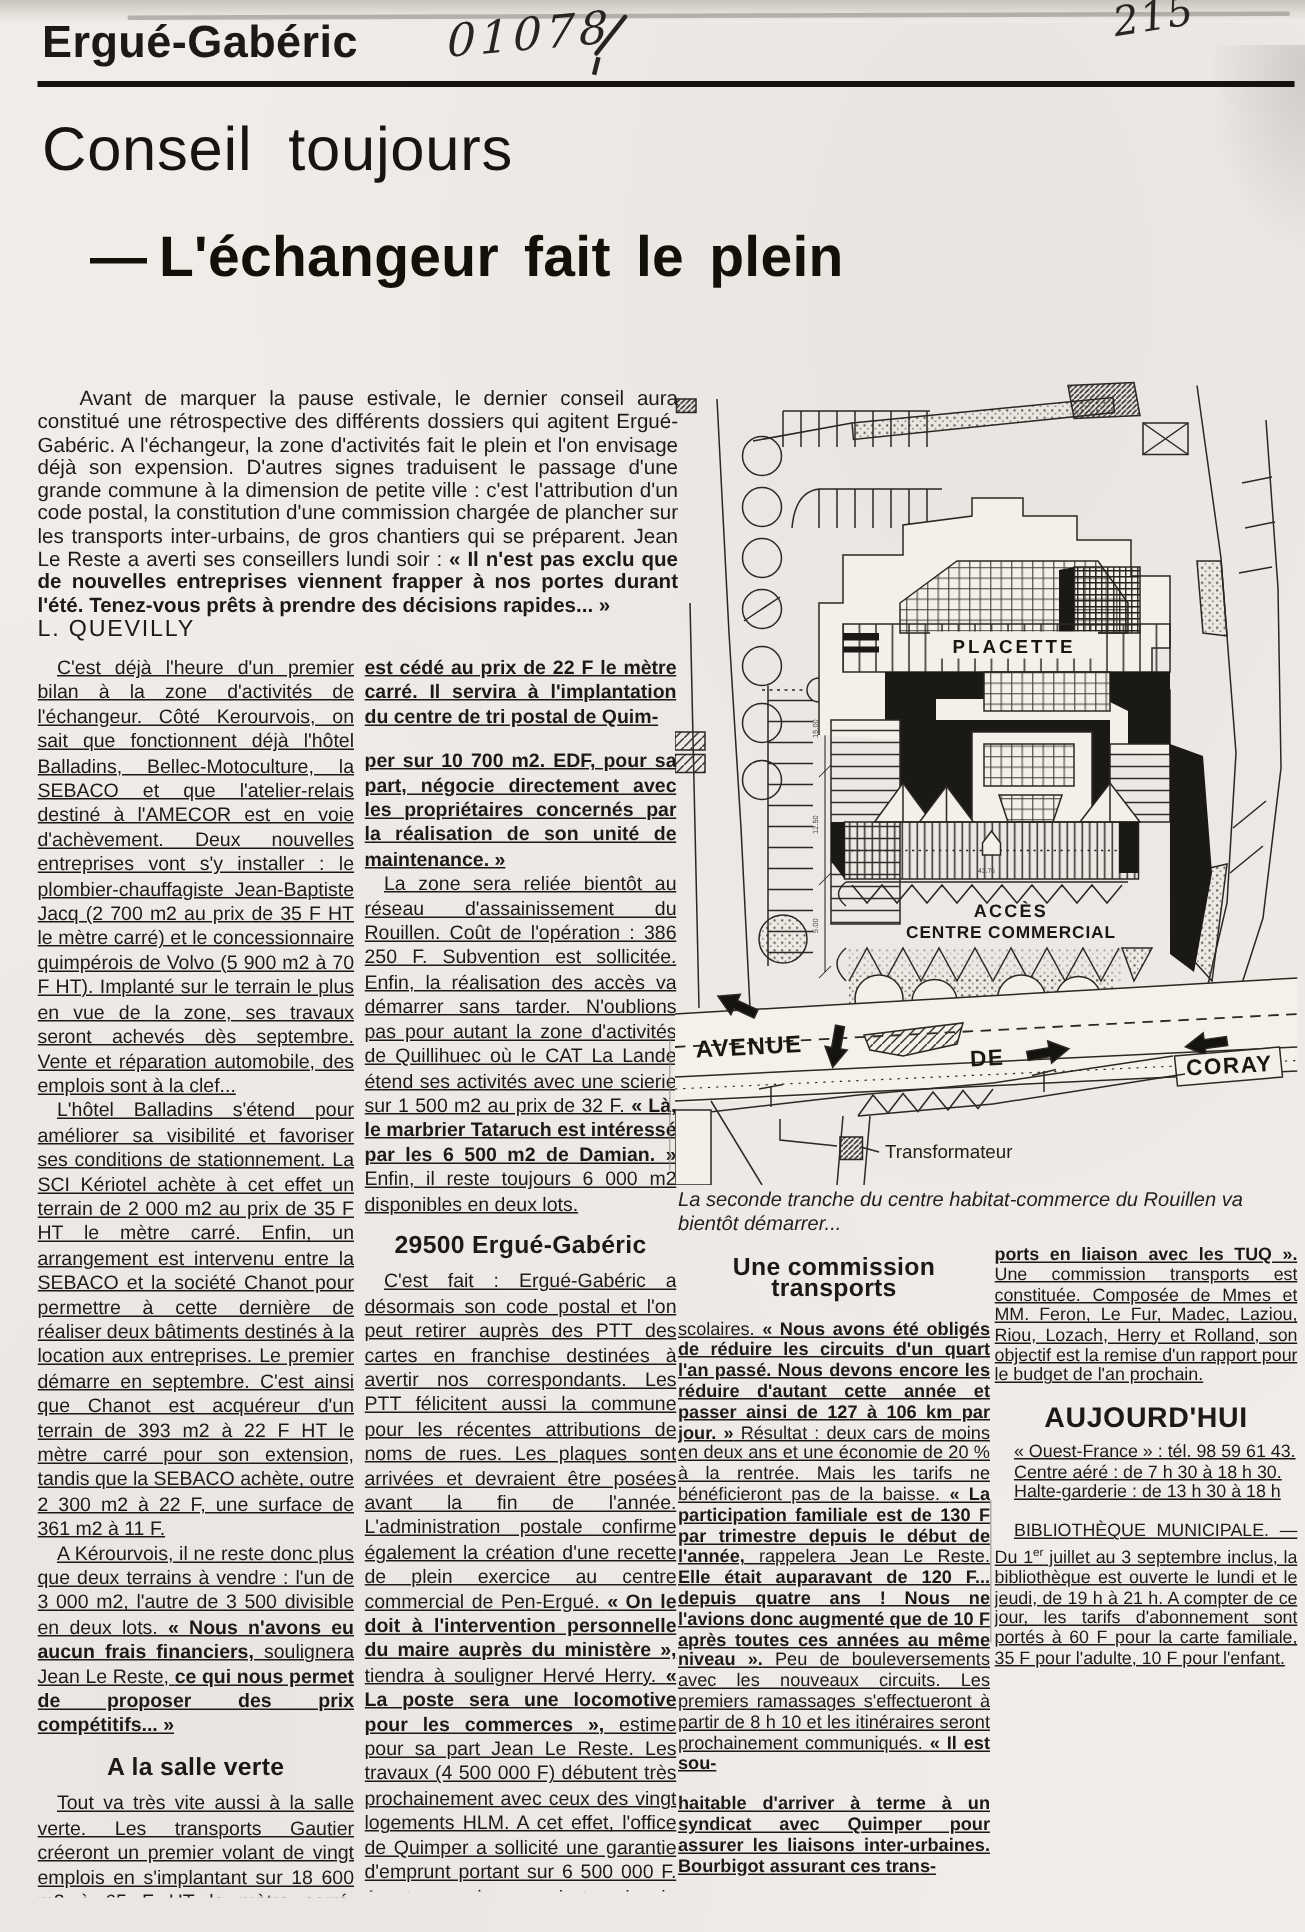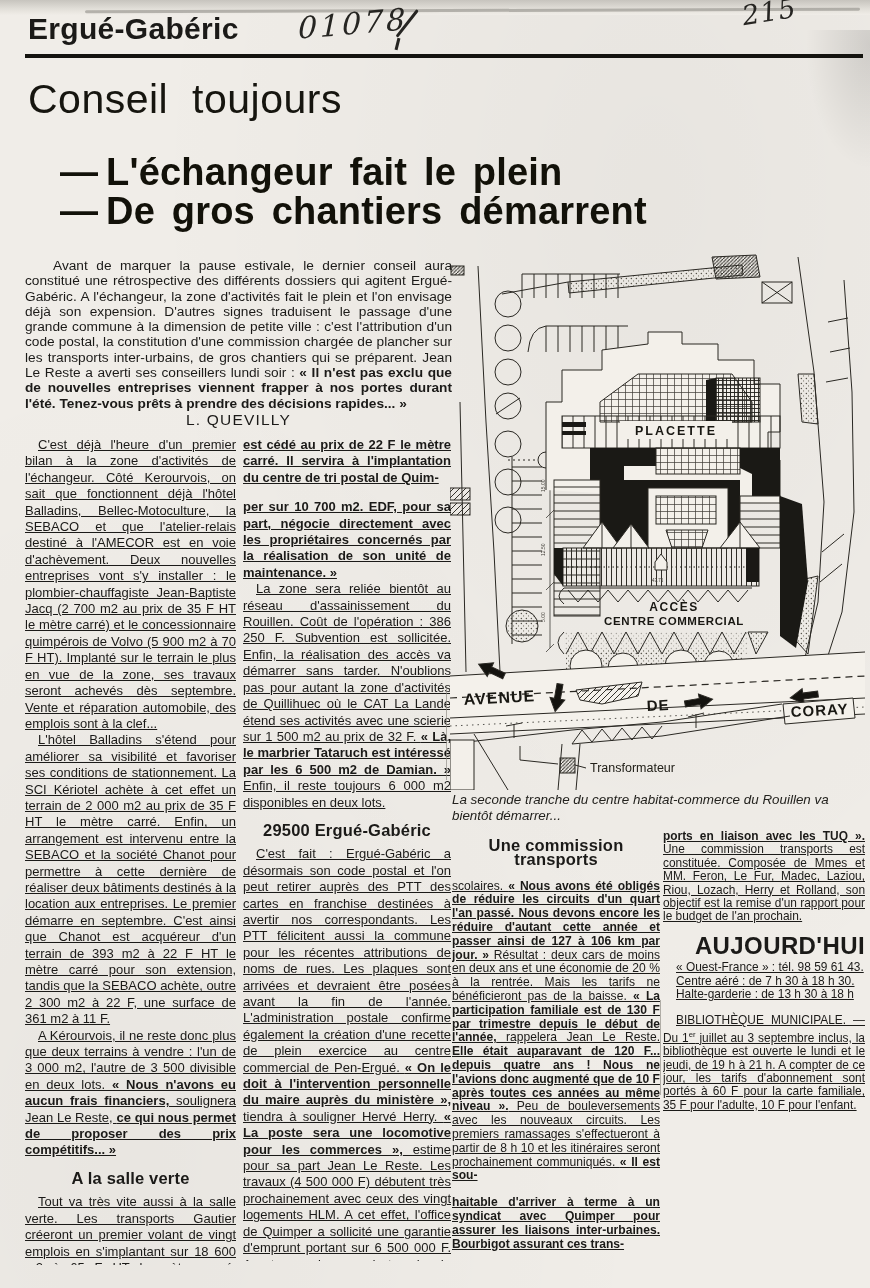--- a/index.html
+++ b/index.html
@@ -36,32 +36,32 @@
   .title{position:absolute;left:28px;top:76px;margin:0;font-size:41px;font-weight:400;
     letter-spacing:.5px;word-spacing:12px;color:#16150f;}
 
   .headline{position:absolute;left:60px;font-size:38px;font-weight:bold;word-spacing:6px;
     letter-spacing:.2px;color:#121109;white-space:nowrap;}
   .headline .dash{display:inline-block;width:46px;}
 
   .intro{position:absolute;left:25px;top:258px;width:427px;font-size:13.7px;line-height:15.3px;
     text-align:justify;}
   .intro .para{text-indent:28px;margin:0;}
-  .byline{position:absolute;left:25px;top:411px;width:427px;text-align:center;
+  .byline{position:absolute;left:25px;top:411px;width:427px;text-align:left;
     font-size:15.5px;letter-spacing:1.2px;padding-right:6px;}
 
   .col{position:absolute;text-align:justify;overflow:hidden;}
   .col p{margin:0;text-decoration:underline;}
   .para{text-indent:13px;}
   .para.noindent{text-indent:0;}
   .para.gap{margin-top:13px !important;}
   .b{font-weight:bold;}
   sup{font-size:.65em;}
   .subhead{text-align:center;font-weight:bold;font-size:16.5px;margin:11px 0 8px;letter-spacing:.2px;text-indent:0;}
-  .subhead.left{text-align:right;font-size:24px;margin:15px 0 9px;letter-spacing:.4px;}
+  .subhead.left{text-align:center;font-size:19px;margin:15px 0 9px;letter-spacing:.4px;}
 
   .col1{left:25px;top:437px;width:211px;height:828px;font-size:13px;line-height:16.4px;}
   .col2{left:243px;top:437px;width:208px;height:824px;font-size:13px;line-height:16.4px;}
   .col3{left:452px;top:828px;width:208px;height:452px;font-size:12.1px;line-height:13.8px;}
   .col4{left:663px;top:830px;width:202px;height:456px;font-size:11.9px;line-height:13.4px;}
 
   .vline{position:absolute;width:1px;background:#8d8a83;opacity:.65;}
 
   .map{position:absolute;left:450px;top:252px;width:415px;height:538px;margin:0;}
   .map svg{display:block;}
@@ -84,21 +84,20 @@
   <div class="hand date">01078</div>
   <div class="hand-slash"></div>
   <div class="hand-tick"></div>
   <div class="hand pageno">215</div>
 
   <div class="rule"></div>
 
   <h1 class="title">Conseil toujours</h1>
 
   <div class="headline" style="top:151px"><span class="dash">—</span><span>L'échangeur fait le plein</span></div>
-  <div class="headline" style="top:190px"><span class="dash">—</span><span>De gros chantiers démarrent</span></div>
 
   <div class="intro">
       <p class="para"><span>Avant de marquer la pause estivale, le dernier conseil aura constitué une rétrospective des différents dossiers qui agitent Ergué-Gabéric. A l'échangeur, la zone d'activités fait le plein et l'on envisage déjà son expension. D'autres signes traduisent le passage d'une grande commune à la dimension de petite ville : c'est l'attribution d'un code postal, la constitution d'une commission chargée de plancher sur les transports inter-urbains, de gros chantiers qui se préparent. Jean Le Reste a averti ses conseillers lundi soir : </span><span class="b">« Il n'est pas exclu que de nouvelles entreprises viennent frapper à nos portes durant l'été. Tenez-vous prêts à prendre des décisions rapides... »</span></p>
     </div>
   <div class="byline">L. QUEVILLY</div>
 
   <div class="col col1">
       <p class="para"><span>C'est déjà l'heure d'un premier bilan à la zone d'activités de l'échangeur. Côté Kerourvois, on sait que fonctionnent déjà l'hôtel Balladins, Bellec-Motoculture, la SEBACO et que l'atelier-relais destiné à l'AMECOR est en voie d'achèvement. Deux nouvelles entreprises vont s'y installer : le plombier-chauffagiste Jean-Baptiste Jacq (2 700 m2 au prix de 35 F HT le mètre carré) et le concessionnaire quimpérois de Volvo (5 900 m2 à 70 F HT). Implanté sur le terrain le plus en vue de la zone, ses travaux seront achevés dès septembre. Vente et réparation automobile, des emplois sont à la clef...</span></p>
       <p class="para"><span>L'hôtel Balladins s'étend pour améliorer sa visibilité et favoriser ses conditions de stationnement. La SCI Kériotel achète à cet effet un terrain de 2 000 m2 au prix de 35 F HT le mètre carré. Enfin, un arrangement est intervenu entre la SEBACO et la société Chanot pour permettre à cette dernière de réaliser deux bâtiments destinés à la location aux entreprises. Le premier démarre en septembre. C'est ainsi que Chanot est acquéreur d'un terrain de 393 m2 à 22 F HT le mètre carré pour son extension, tandis que la SEBACO achète, outre 2 300 m2 à 22 F, une surface de 361 m2 à 11 F.</span></p>
       <p class="para"><span>A Kérourvois, il ne reste donc plus que deux terrains à vendre : l'un de 3 000 m2, l'autre de 3 500 divisible en deux lots. </span><span class="b">« Nous n'avons eu aucun frais financiers, </span><span>soulignera Jean Le Reste, </span><span class="b">ce qui nous permet de proposer des prix compétitifs... »</span></p>

